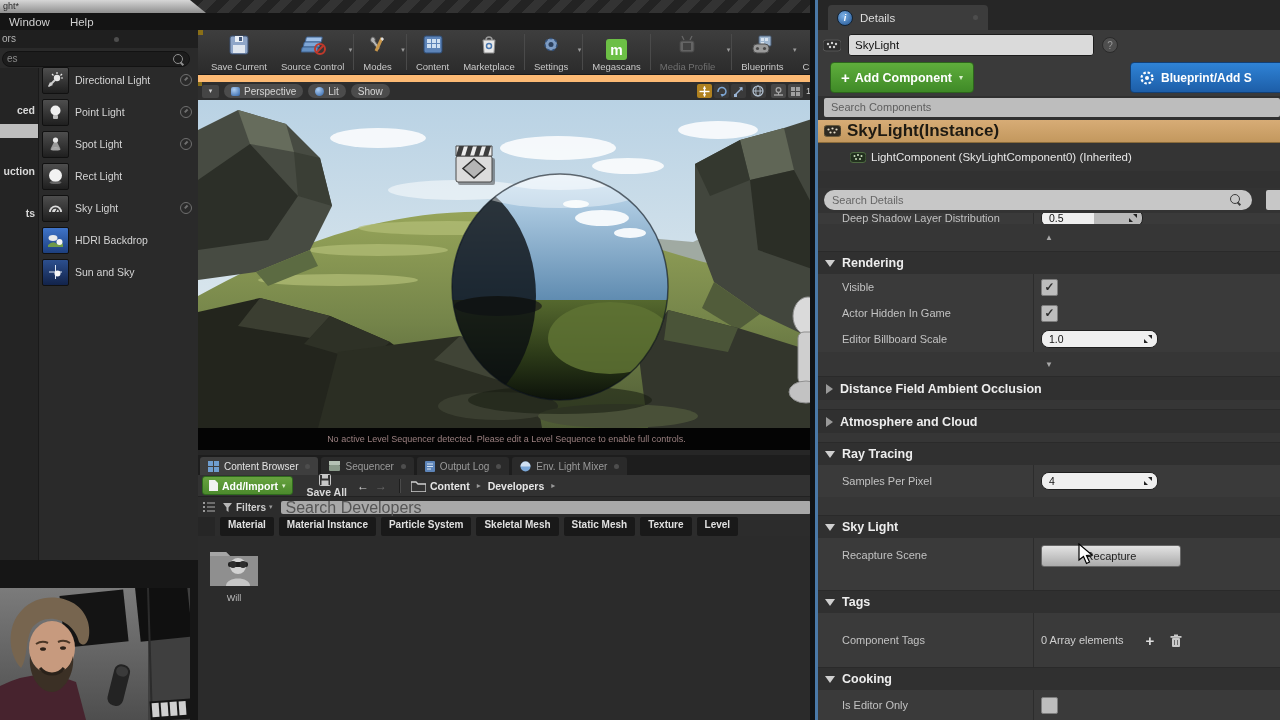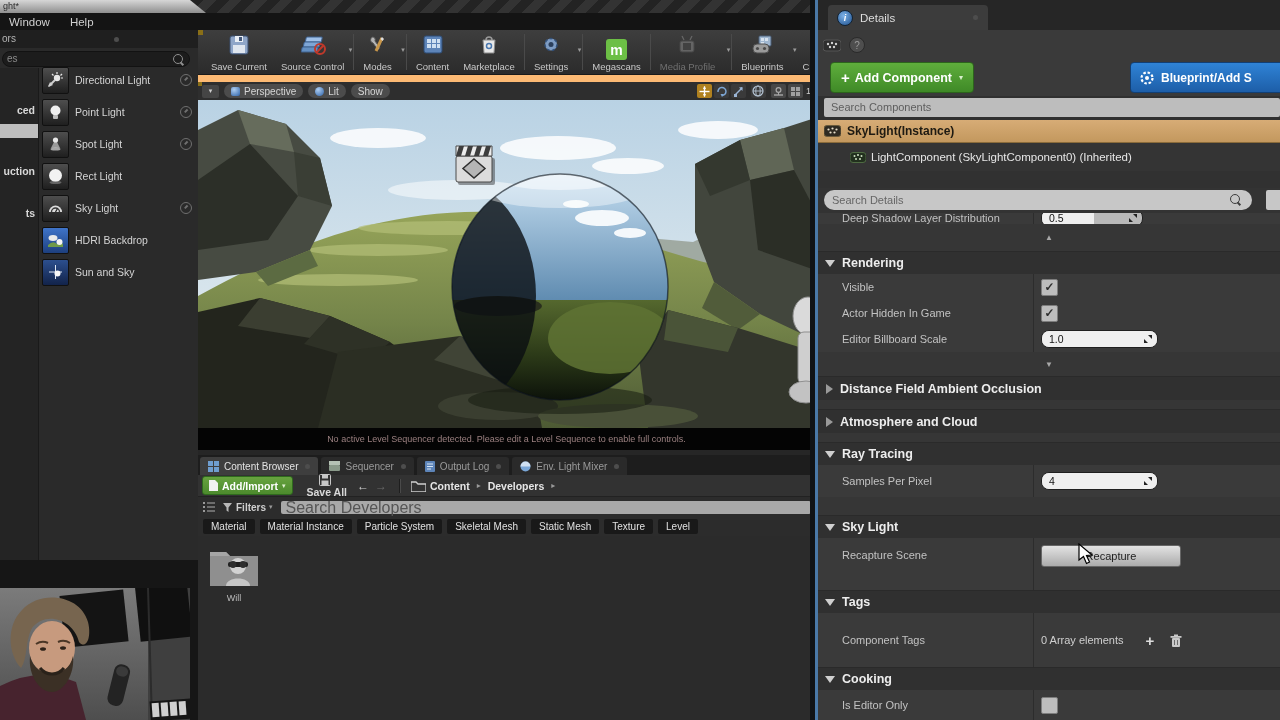--- a/index.html
+++ b/index.html
@@ -93,22 +93,22 @@
   #crumb{display:flex;align-items:center;margin-left:12px;}
   #crumb .sep-line{width:1px;height:14px;background:#1e1e1e;border-right:1px solid #4a4a4a;margin-right:10px;}
   .crumb-t{font-size:10.5px;font-weight:bold;color:#e6e6e6;margin:0 4px;}
   .crumb-s{font-size:8px;color:#9a9a9a;margin:0 3px;}
   #cb-filterrow{position:absolute;left:0;top:47px;width:617px;height:20px;background:#2c2c2c;
     display:flex;align-items:center;}
   #filters-label{font-size:10px;font-weight:bold;color:#cfcfcf;margin-left:4px;}
   #filters-caret{font-size:7px;color:#9a9a9a;margin-left:3px;}
   #cb-search{flex:1;height:13px;background:#a9a9a9;border-radius:2px;margin:0 4px 0 8px;
     font-size:16px;color:#555;padding-left:5px;line-height:13px;}
-  #cb-chips{position:absolute;left:0;top:67px;width:617px;height:19px;background:#2c2c2c;display:flex;
-    align-items:center;}
+  #cb-chips{position:absolute;left:17px;top:67px;width:617px;height:19px;background:#2c2c2c;display:flex;
+    font-weight:bold;}
   .chip{background:#191919;border-radius:2px;color:#e0e0e0;font-size:10px;padding:2px 8px;margin-left:5px;
     white-space:nowrap;}
   #cb-assets{position:absolute;left:0;top:86px;width:617px;height:184px;background:#2b2b2b;}
   #folder-item{position:absolute;left:8px;top:6px;width:56px;display:flex;flex-direction:column;align-items:center;}
   #folder-name{font-size:9px;color:#bbb;margin-top:3px;}
 
   
   #splitter{left:810px;top:0;width:5px;height:720px;background:#101316;}
   #splitter-line{left:815px;top:0;width:3px;height:720px;background:#4a79a8;}
   #dp{left:818px;top:0;width:462px;height:720px;background:#3a3a3a;}
@@ -135,21 +135,21 @@
   #add-comp .c{color:#d9efcd;font-size:8px;margin-left:7px;}
   #bp-btn{position:absolute;left:312px;top:2px;width:150px;height:29px;background:linear-gradient(#2f83d6,#1d5ea8);
     border:1px solid #123f74;border-radius:4px 0 0 4px;display:flex;align-items:center;}
   #bp-btn .t{color:#fff;font-size:12px;font-weight:bold;margin-left:6px;white-space:nowrap;}
   #search-comp{position:absolute;left:0;top:66px;width:462px;height:24px;background:#303030;}
   #search-comp .field{position:absolute;left:6px;top:2px;width:456px;height:19px;background:#bdbdbd;
     border-radius:2px;font-size:11px;color:#5e5e5e;line-height:19px;padding-left:7px;box-sizing:border-box;}
   #tree-root{position:absolute;left:0;top:90px;width:462px;height:23px;
     background:linear-gradient(#d7ac76,#c3985e);display:flex;align-items:center;border-bottom:1px solid #8a6b3a;
     box-sizing:border-box;}
-  #tree-root .t{font-size:12px;font-weight:bold;color:#1e1a12;margin-left:6px;}
+  #tree-root .t{font-size:17px;font-weight:bold;color:#1e1a12;margin-left:6px;}
   #tree-child{position:absolute;left:0;top:113px;width:462px;height:28px;background:#343434;
     display:flex;align-items:center;}
   #tree-child .t{font-size:11.5px;color:#e6e6e6;margin-left:5px;}
   #tree-pad{position:absolute;left:0;top:141px;width:462px;height:17px;background:#313131;}
   #search-det{position:absolute;left:0;top:158px;width:462px;height:25px;background:#333;}
   #search-det .field{position:absolute;left:6px;top:2px;width:428px;height:20px;background:#c7c7c7;
     border-radius:10px;font-size:11px;color:#666;line-height:20px;padding-left:8px;box-sizing:border-box;}
   #search-det .mag{position:absolute;right:40px;top:6px;}
   #det-side-btn{position:absolute;left:448px;top:2px;width:14px;height:20px;background:#c7c7c7;border-radius:2px 0 0 2px;}
 
@@ -810,20 +810,21 @@
         <svg width="18" height="13" style="margin-left:5px;">
             <rect x="0" y="1" width="18" height="11" rx="3" fill="#2e2e2e" stroke="#555"></rect>
             <g fill="#cfcfcf">
               <circle cx="5" cy="5" r="1.2"></circle>
               <circle cx="9" cy="4" r="1.2"></circle>
               <circle cx="13" cy="5" r="1.2"></circle>
               <circle cx="7" cy="8" r="1.2"></circle>
               <circle cx="11" cy="8" r="1.2"></circle>
             </g>
           </svg>
+        <input id="name-field" readonly="" value="SkyLight" style="">
         <span class="q-circle">
             <span>?</span>
           </span>
       </div>
 
       <div id="btn-row">
         <div id="add-comp">
           <span class="plus">+</span>
           <span class="t">Add Component</span>
           <span class="c">▾</span>

